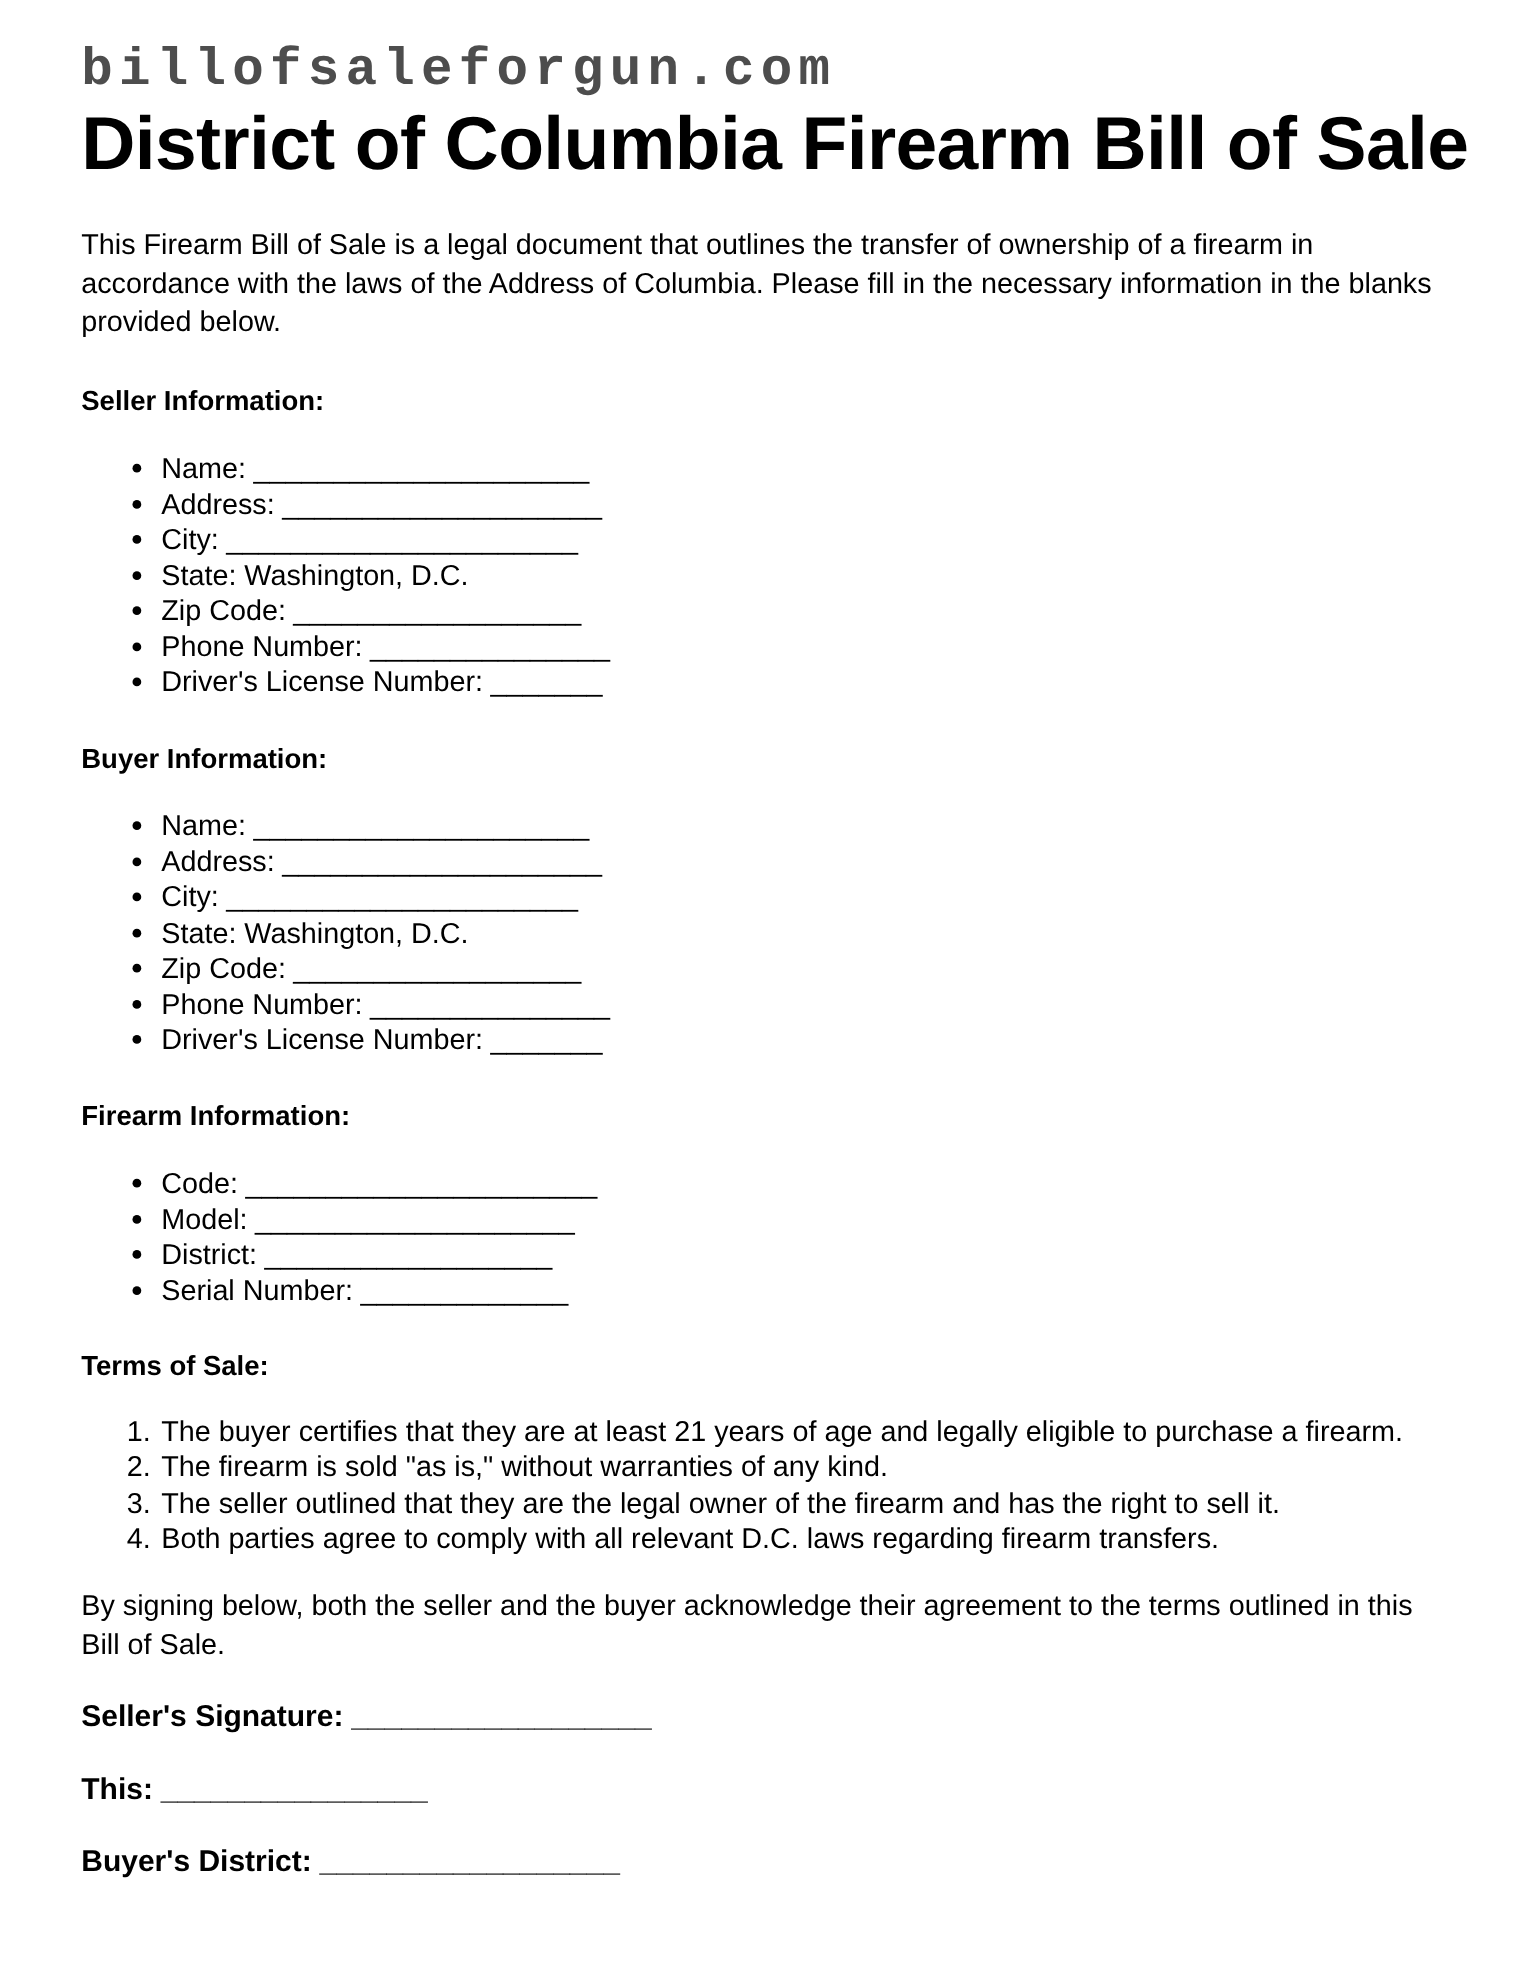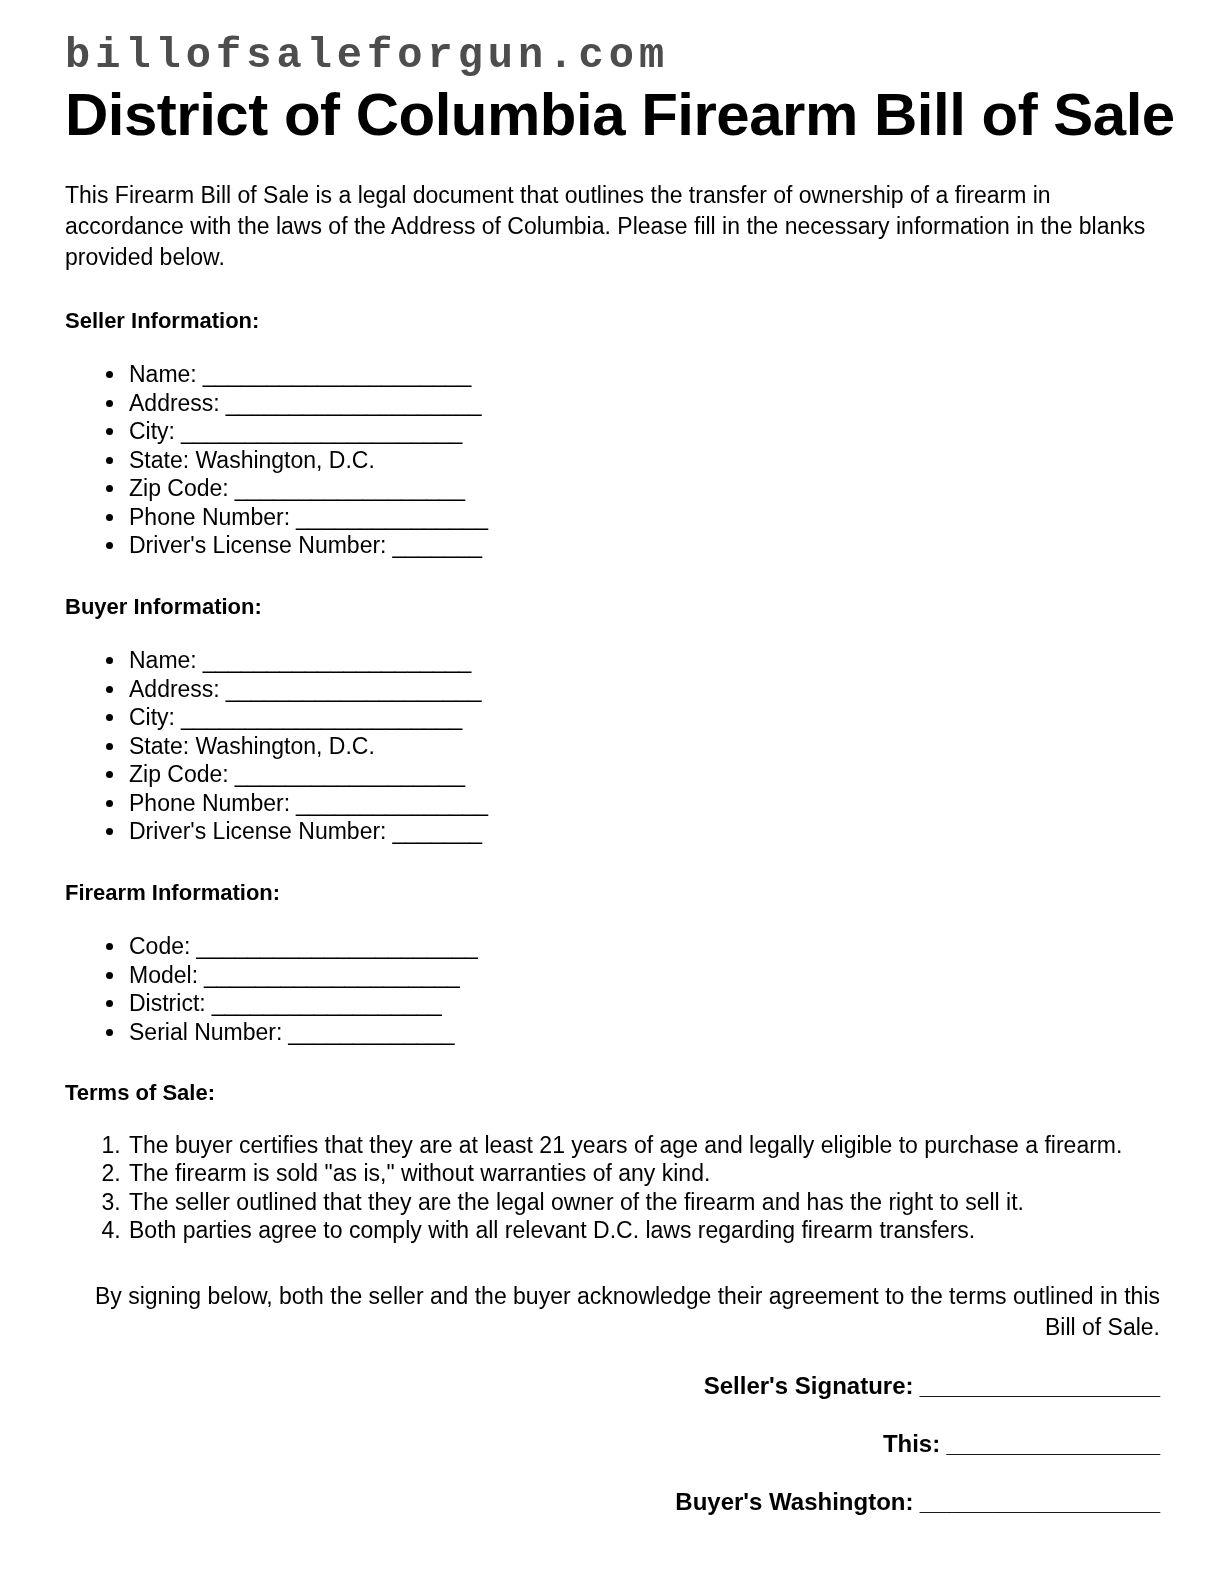--- a/index.html
+++ b/index.html
@@ -46,27 +46,26 @@
     margin: 26px 0 0;
     padding-left: 62px;
     max-width: 1032px;
   }
   ul.blank-list li, ol.terms-list li {
     line-height: 1.24;
     padding-left: 2px;
   }
   .blank { margin-left: 0.26em; letter-spacing: 0; white-space: nowrap; }
   ol.terms-list { margin-top: 24px; }
-  .closing { margin-top: 36px; max-width: 1100px; text-align: right; }
+  .closing { margin-top: 24px; max-width: 1100px; }
   .sig-row {
     margin-top: 28px;
     font-size: 24px;
     line-height: 1.25;
     font-weight: 700;
-    text-align: right;
   }
   .sig-row:first-of-type { margin-top: 32px; }
 </style>
 </head>
 <body>
 
 <div class="site-name">billofsaleforgun.com</div>
 <h1 class="doc-title">District of Columbia Firearm Bill of Sale</h1>
 
 <p class="para">This Firearm Bill of Sale is a legal document that outlines the transfer of ownership of a firearm in accordance with the laws of the Address of Columbia. Please fill in the necessary information in the blanks provided below.</p>
@@ -106,13 +105,13 @@
   <li>The buyer certifies that they are at least 21 years of age and legally eligible to purchase a firearm.</li>
   <li>The firearm is sold "as is," without warranties of any kind.</li>
   <li>The seller outlined that they are the legal owner of the firearm and has the right to sell it.</li>
   <li>Both parties agree to comply with all relevant D.C. laws regarding firearm transfers.</li>
 </ol>
 
 <p class="para closing">By signing below, both the seller and the buyer acknowledge their agreement to the terms outlined in this Bill of Sale.</p>
 
 <div class="sig-row"><span>Seller's Signature:</span><span class="blank">__________________</span></div>
 <div class="sig-row"><span>This:</span><span class="blank">________________</span></div>
-<div class="sig-row"><span>Buyer's Washington:</span><span class="blank">__________________</span></div>
+<div class="sig-row"><span>Buyer's District:</span><span class="blank">__________________</span></div>
 
 </body></html>

